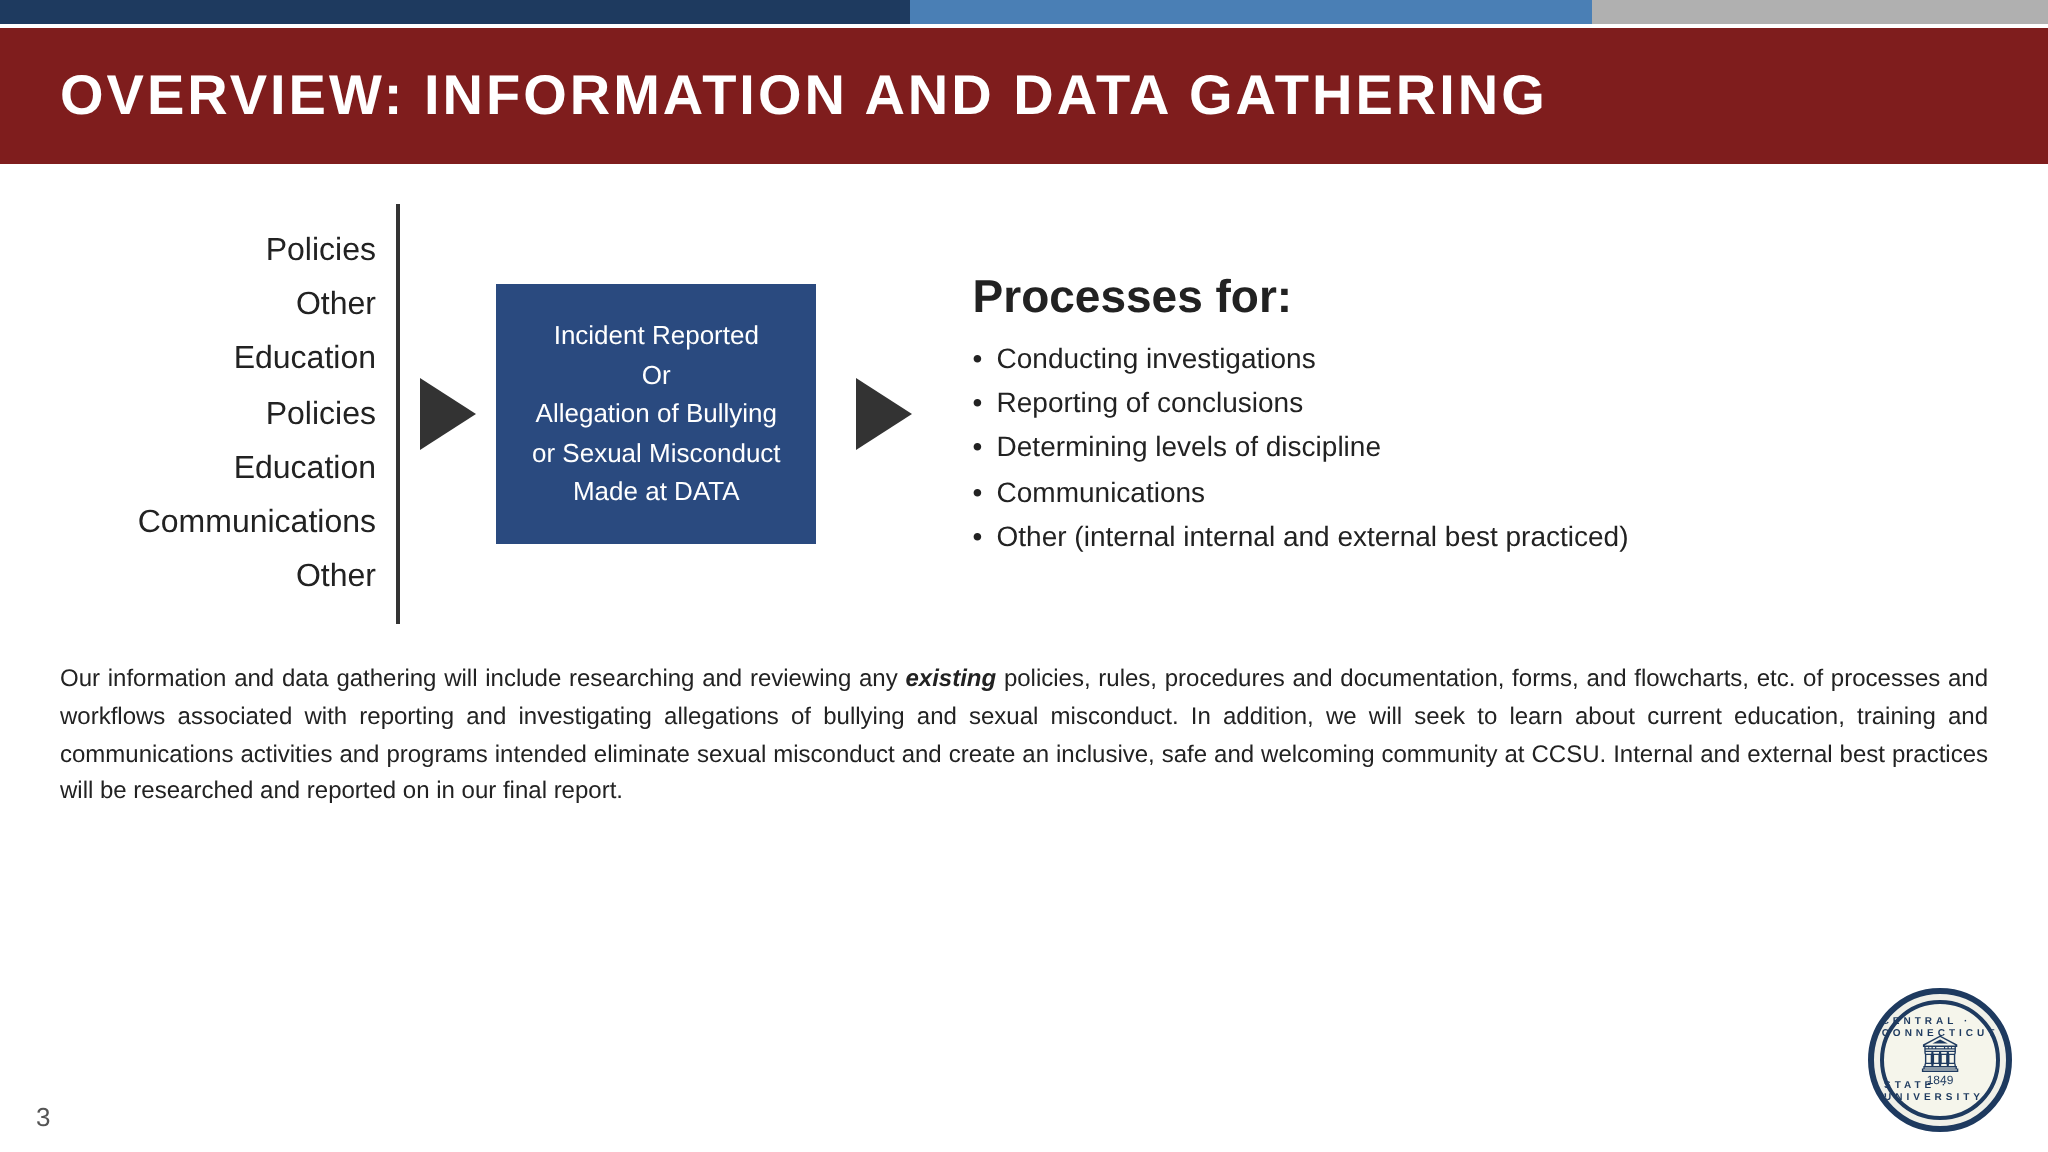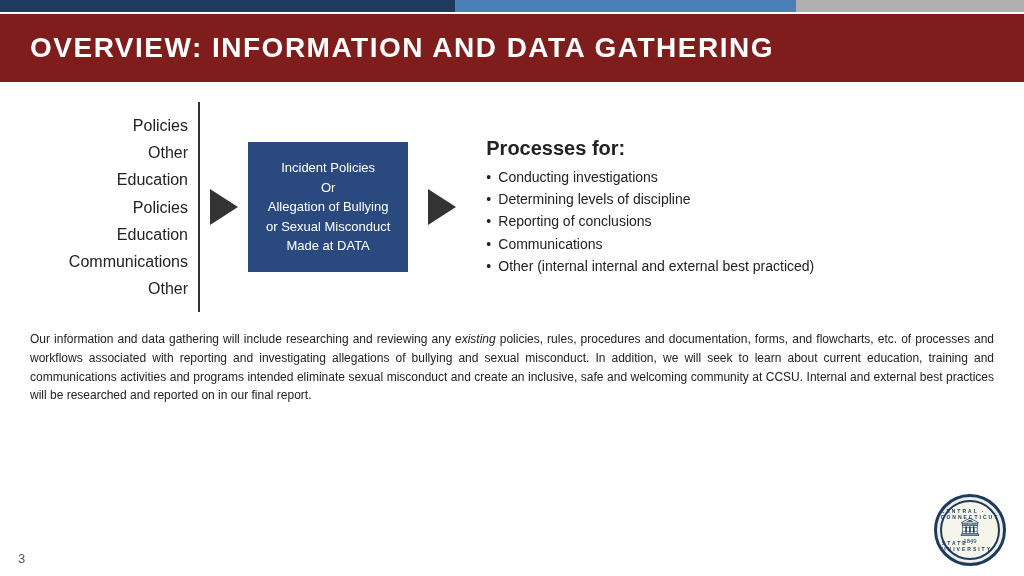--- a/index.html
+++ b/index.html
@@ -99,21 +99,21 @@
       border-left: 28px solid #333;
       margin: 0 10px;
     }
 
     
     .right-column {
       flex: 1;
       padding-left: 10px;
     }
     .right-column h3 {
-      font-size: 20px;
+      font-size: 23px;
       font-weight: 600;
       color: #222;
       margin-bottom: 6px;
     }
     .right-column ul {
       list-style: none;
       padding: 0;
     }
     .right-column ul li {
       font-size: 14px;
@@ -133,21 +133,21 @@
     
     .bottom-text {
       padding: 8px 30px 0 30px;
       font-size: 12px;
       color: #222;
       line-height: 1.55;
       text-align: justify;
     }
     .bottom-text em {
       font-style: italic;
-      font-weight: normal;
+      font-weight: bold;
     }
 
     
     .page-number {
       position: absolute;
       bottom: 10px;
       left: 18px;
       font-size: 13px;
       color: #555;
     }
@@ -233,37 +233,37 @@
     <span>Education</span>
     <span>Communications</span>
     <span>Other</span>
   </div>
 
   <div class="arrow-area">
     <div class="arrow-right"></div>
   </div>
 
   <div class="center-box">
-    <span>Incident Policies</span><br>
+    <span>Incident Reported</span><br>
     <span>Or</span><br>
     <span>Allegation of Bullying</span><br>
     <span>or Sexual Misconduct</span><br>
     <span>Made at DATA</span>
   </div>
 
   <div class="arrow-area">
     <div class="arrow-right-large"></div>
   </div>
 
   <div class="right-column">
     <h3>Processes for:</h3>
     <ul>
       <li>Conducting investigations</li>
+      <li>Reporting of conclusions</li>
       <li>Determining levels of discipline</li>
-      <li>Reporting of conclusions</li>
       <li>Communications</li>
       <li>Other (internal internal and external best practiced)</li>
     </ul>
   </div>
 
 </div>
 
 <div class="bottom-text">
   <span>Our information and data gathering will include researching and reviewing any </span><em>existing</em><span> policies, rules, procedures and documentation, forms, and flowcharts, etc. of processes and workflows associated with reporting and investigating allegations of bullying and sexual misconduct.  In addition, we will seek to learn about current education, training and communications activities and programs intended eliminate sexual misconduct and create an inclusive, safe and welcoming community at CCSU.  Internal and external best practices will be researched and reported on in our final report.</span>
 </div>

